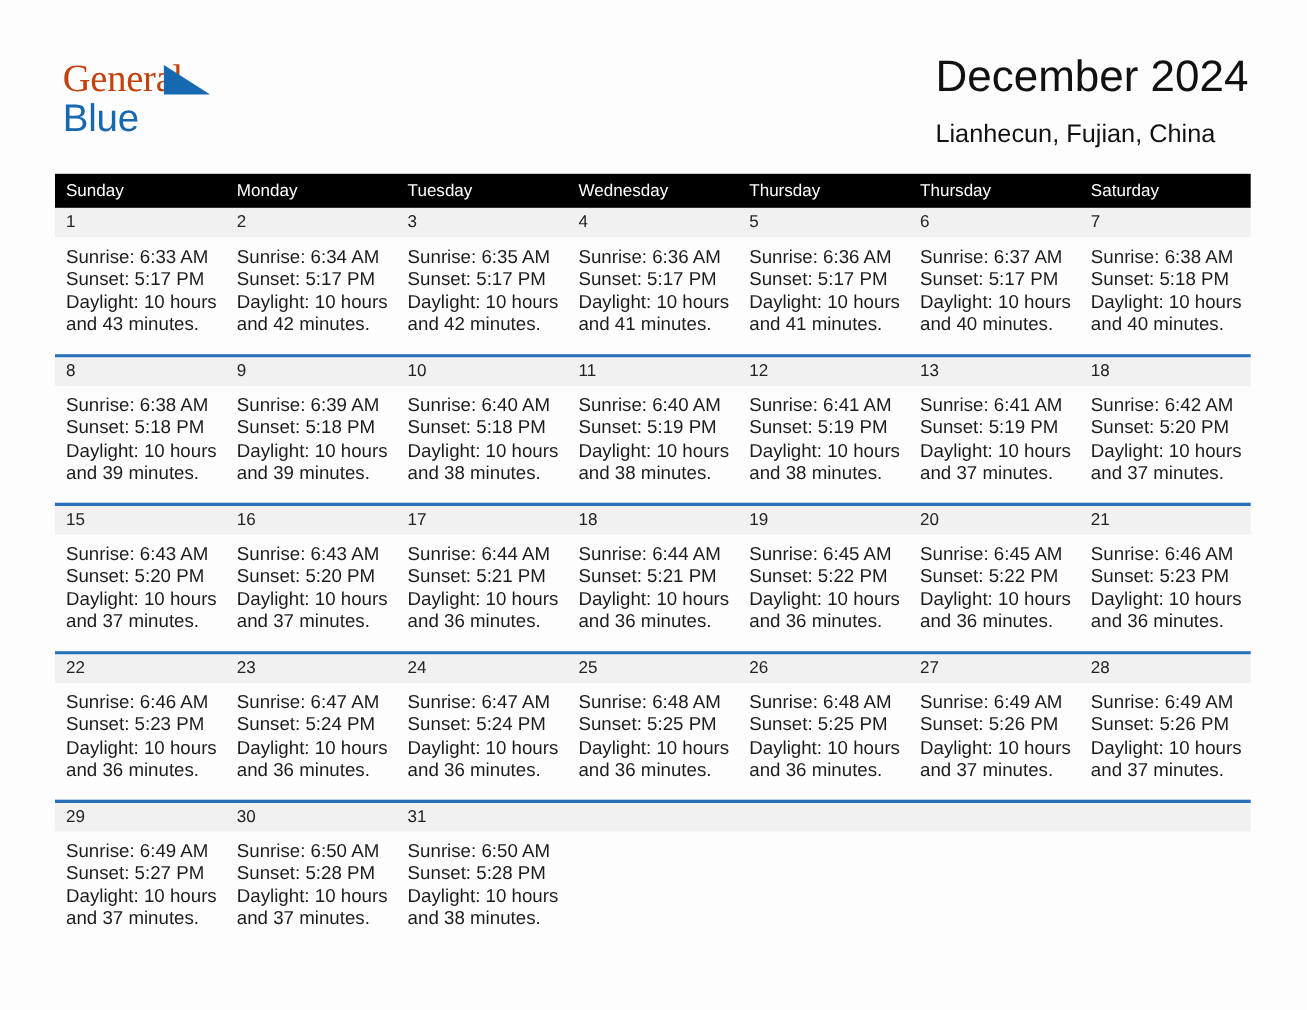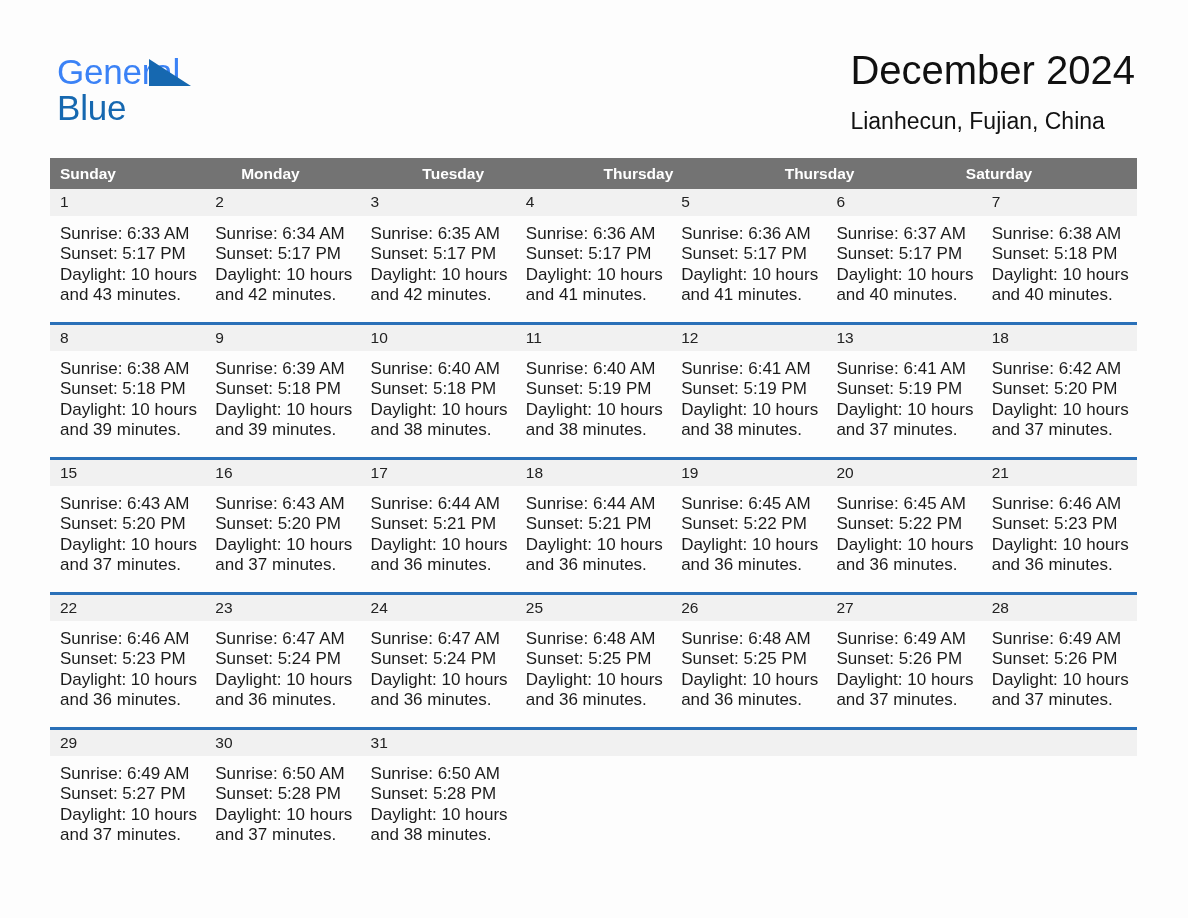--- a/index.html
+++ b/index.html
@@ -10,43 +10,43 @@
     -webkit-font-smoothing: antialiased;
   }
   #page { position: relative; width: 1188px; height: 918px; overflow: hidden; }
 
   
   .top { position: absolute; left: 0; top: 0; width: 1188px; height: 150px; }
 
   .logo { position: absolute; left: 57px; top: 52px; }
   .logo-row1 { position: relative; height: 40px; }
   .logo-general {
-    font-size: 35px; color: #3b82f6; letter-spacing: -0.2px;
-    line-height: 40px; display: inline-block;
+    font-size: 35px; color: #c2410c; letter-spacing: -0.2px;
+    line-height: 40px; display: inline-block; font-family: Liberation Serif, serif;
   }
   .logo-tri {
     position: absolute; left: 92px; top: 7px;
     width: 0; height: 0;
     border-left: 42px solid #1668b0;
     border-top: 27px solid transparent;
   }
   .logo-blue {
     font-size: 35px; color: #1668b0; line-height: 38px;
     display: block; margin-top: -3px;
     letter-spacing: -0.2px;
   }
 
   .title-wrap { position: absolute; right: 53px; top: 44px; }
   .cal-title { font-size: 40px; color: #111; font-weight: normal; line-height: 52px; white-space: nowrap; }
   .cal-sub { font-size: 23px; color: #111; line-height: 34px; margin-top: 8px; white-space: nowrap; }
 
   
   .cal { position: absolute; left: 50px; top: 158px; width: 1087px; }
 
-  .weekhead { display: flex; background: #737373; height: 31px; font-weight: bold; }
+  .weekhead { display: flex; background: #000000; height: 31px; }
   .weekhead .hcell {
     flex: 1 1 0; color: #ffffff; font-size: 15.5px;
     line-height: 31px; padding-left: 10px; white-space: nowrap;
   }
 
   .week { position: relative; }
   .week .rule { height: 3px; background: #2a70b8; }
   .week .numrow { display: flex; background: #f1f1f1; height: 26px; }
   .week .numrow .ncell {
     flex: 1 1 0; font-size: 15.5px; color: #222;
@@ -81,20 +81,21 @@
       <div class="cal-sub">Lianhecun, Fujian, China</div>
     </div>
 
   </div>
 
   <div class="cal">
     <div class="weekhead">
         <div class="hcell">Sunday</div>
         <div class="hcell">Monday</div>
         <div class="hcell">Tuesday</div>
+        <div class="hcell">Wednesday</div>
         <div class="hcell">Thursday</div>
         <div class="hcell">Thursday</div>
         <div class="hcell">Saturday</div>
       </div>
     <div id="weeks-container">
         <div class="week first">
           <div class="numrow">
             <div class="ncell">1</div>
             <div class="ncell">2</div>
             <div class="ncell">3</div>

